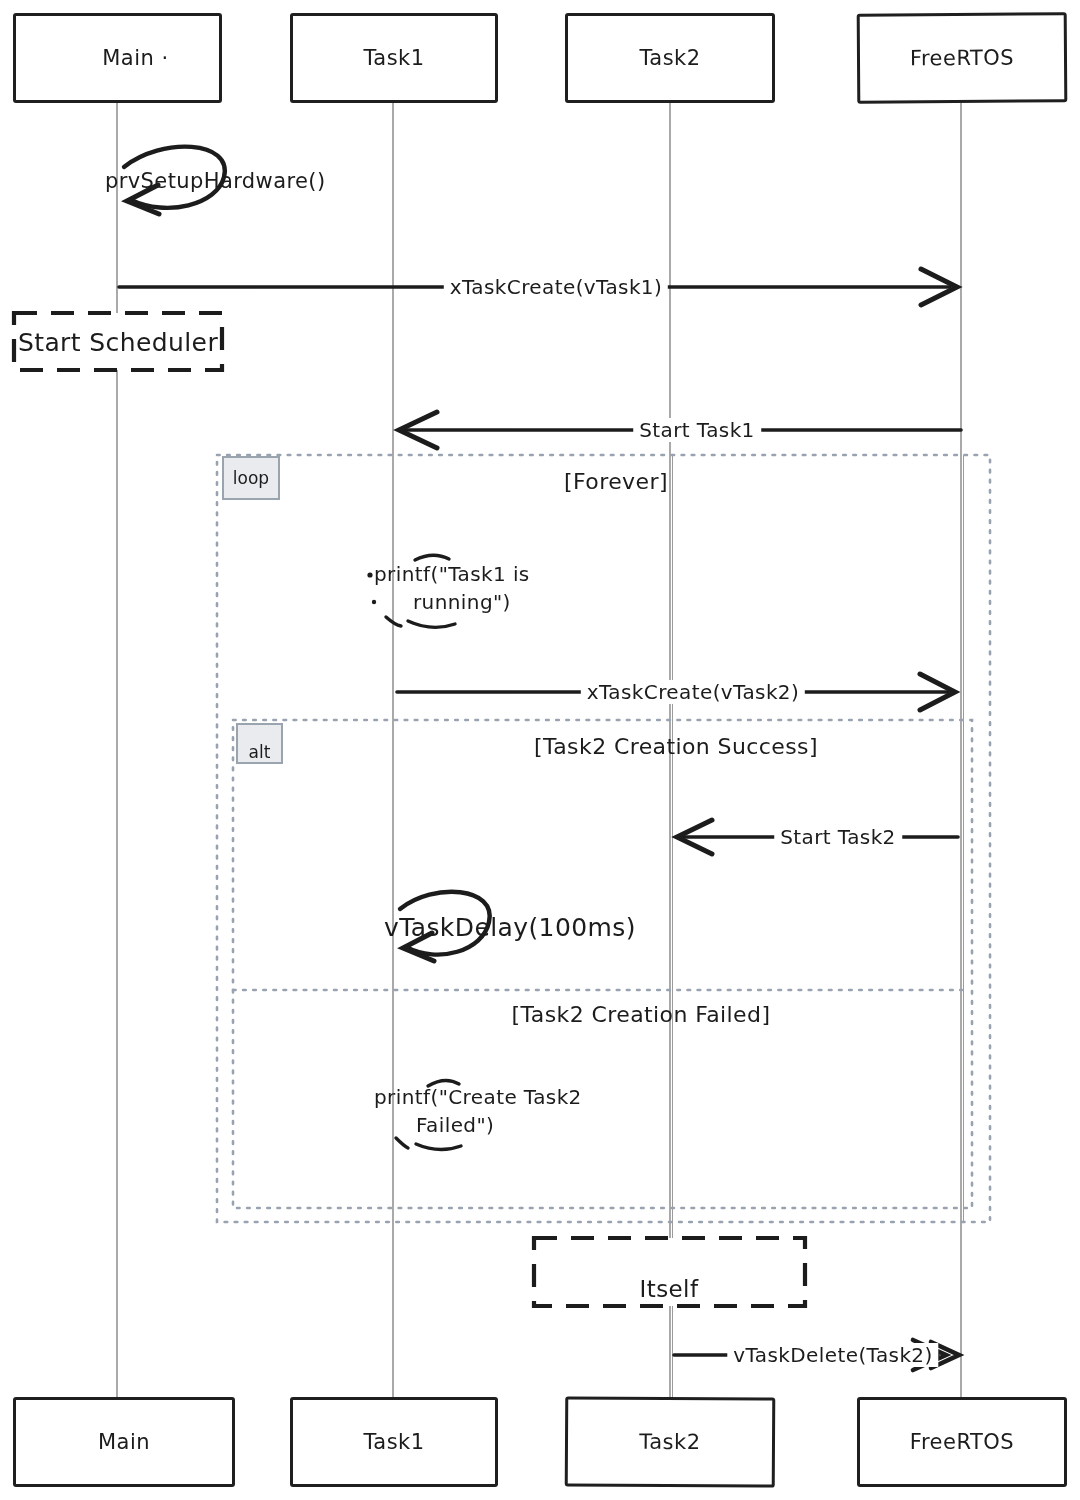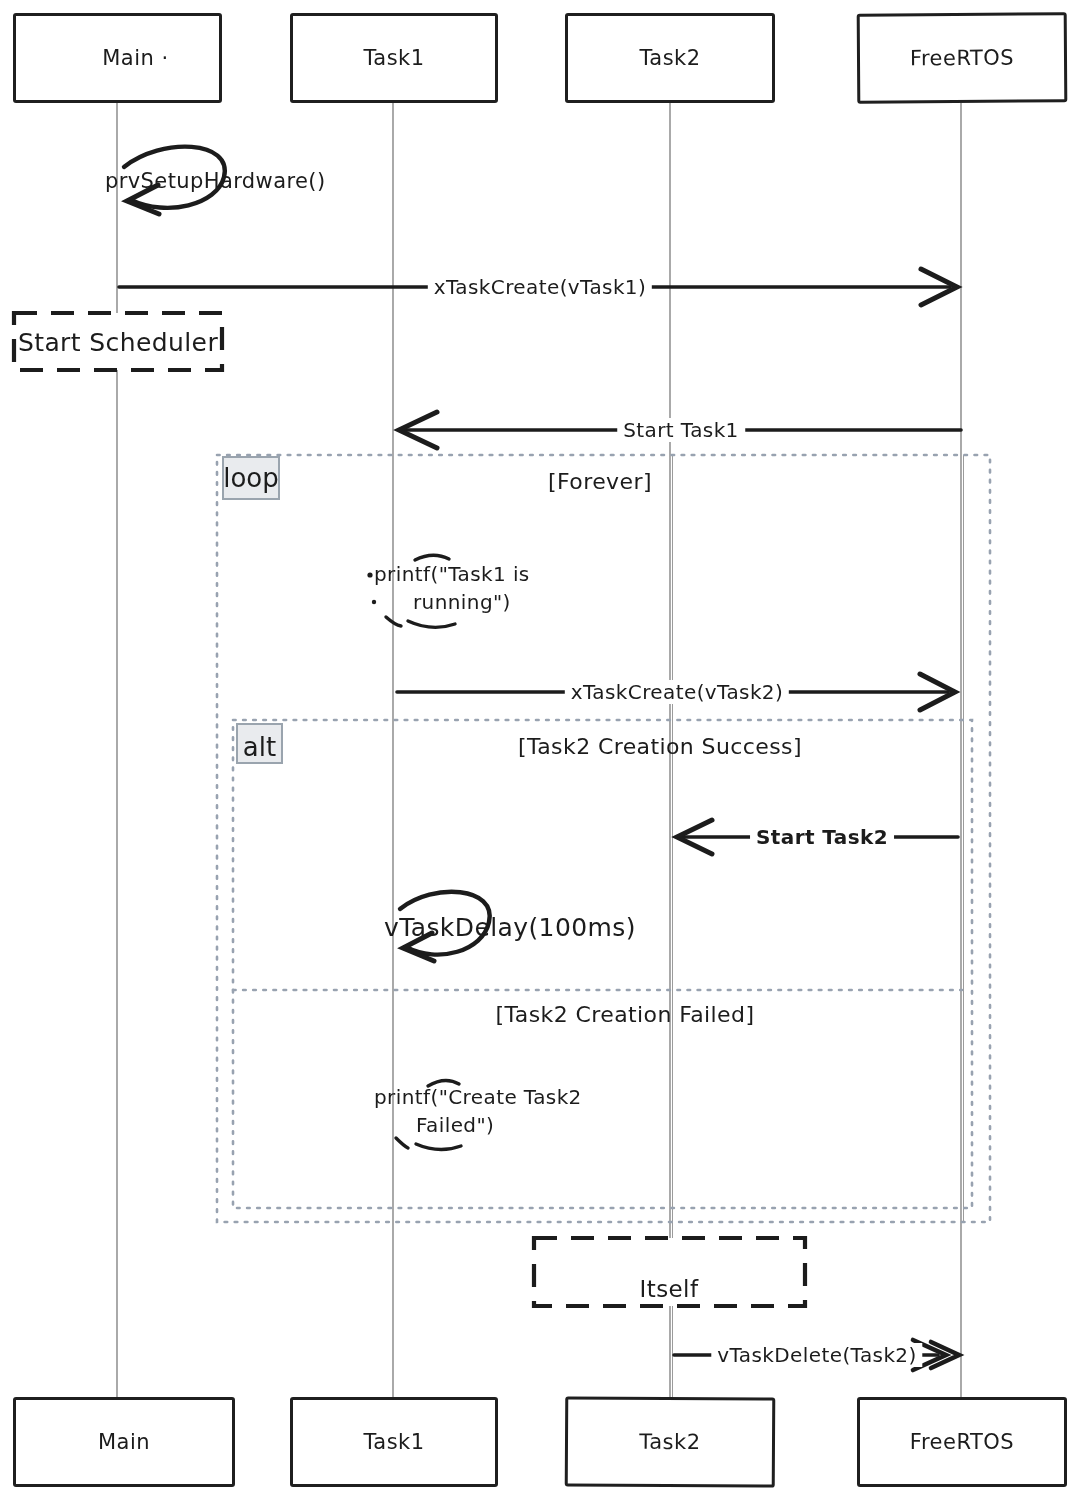--- a/index.html
+++ b/index.html
@@ -8,27 +8,27 @@
     font-family:"DejaVu Sans","Liberation Sans",sans-serif;color:#1c1c1c;
   }
   svg.strokes{position:absolute;left:0;top:0;width:1080px;height:1500px;}
   .pbox{
     position:absolute;height:90px;background:#ffffff;border:3.5px solid #1f1f1f;border-radius:3px;
     display:flex;align-items:center;justify-content:center;
     font-size:21px;letter-spacing:.5px;box-sizing:border-box;z-index:3;
   }
   .pbox.top{top:13px;}
   .pbox.bottom{top:1397px;}
-  .lbl{position:absolute;transform:translate(-50%,-50%);white-space:nowrap;font-size:20px;letter-spacing:.4px;z-index:4;}
+  .lbl{position:absolute;transform:translate(-50%,-50%);white-space:nowrap;font-size:20px;letter-spacing:.4px;z-index:4;margin-left:16px;}
   .on-line{background:#ffffff;padding:0 6px;}
   .free-text{position:absolute;white-space:nowrap;font-size:20px;letter-spacing:.4px;z-index:4;}
   .cond{font-size:22px;}
   .frame-label{
     position:absolute;background:#e9ebee;border:2px solid #9aa4ae;box-sizing:border-box;
-    display:flex;align-items:center;justify-content:center;font-size:26px;z-index:5;
+    display:flex;align-items:center;justify-content:center;font-size:17px;z-index:5;
   }
   .note-text{
     position:absolute;transform:translate(-50%,-50%);text-align:center;white-space:nowrap;
     font-size:23px;letter-spacing:.4px;z-index:4;line-height:31px;
   }
 </style>
 </head>
 <body>
 
 <div class="stage">
@@ -117,21 +117,21 @@
   </div>
   <div class="pbox bottom" style="left:857px;width:210px;">
     <span>FreeRTOS</span>
   </div>
 
   <div class="free-text" style="left:105px;top:169px;font-size:21px;">prvSetupHardware()</div>
 
   <div class="lbl on-line" style="left:540px;top:287px;">xTaskCreate(vTask1)</div>
   <div class="lbl on-line" style="left:681px;top:430px;">Start Task1</div>
   <div class="lbl on-line" style="left:677px;top:692px;">xTaskCreate(vTask2)</div>
-  <div class="lbl on-line" style="left:822px;top:837px;font-weight:bold;">Start Task2</div>
+  <div class="lbl on-line" style="left:822px;top:837px;">Start Task2</div>
   <div class="lbl on-line" style="left:817px;top:1355px;">vTaskDelete(Task2)</div>
 
   <div class="note-text" style="left:118px;top:342px;font-size:25px;">Start Scheduler</div>
 
   <div class="frame-label" style="left:222px;top:456px;width:58px;height:44px;">
     <span>loop</span>
   </div>
   <div class="lbl cond" style="left:600px;top:481px;">[Forever]</div>
 
   <div class="free-text" style="left:374px;top:562px;">printf("Task1 is</div>

